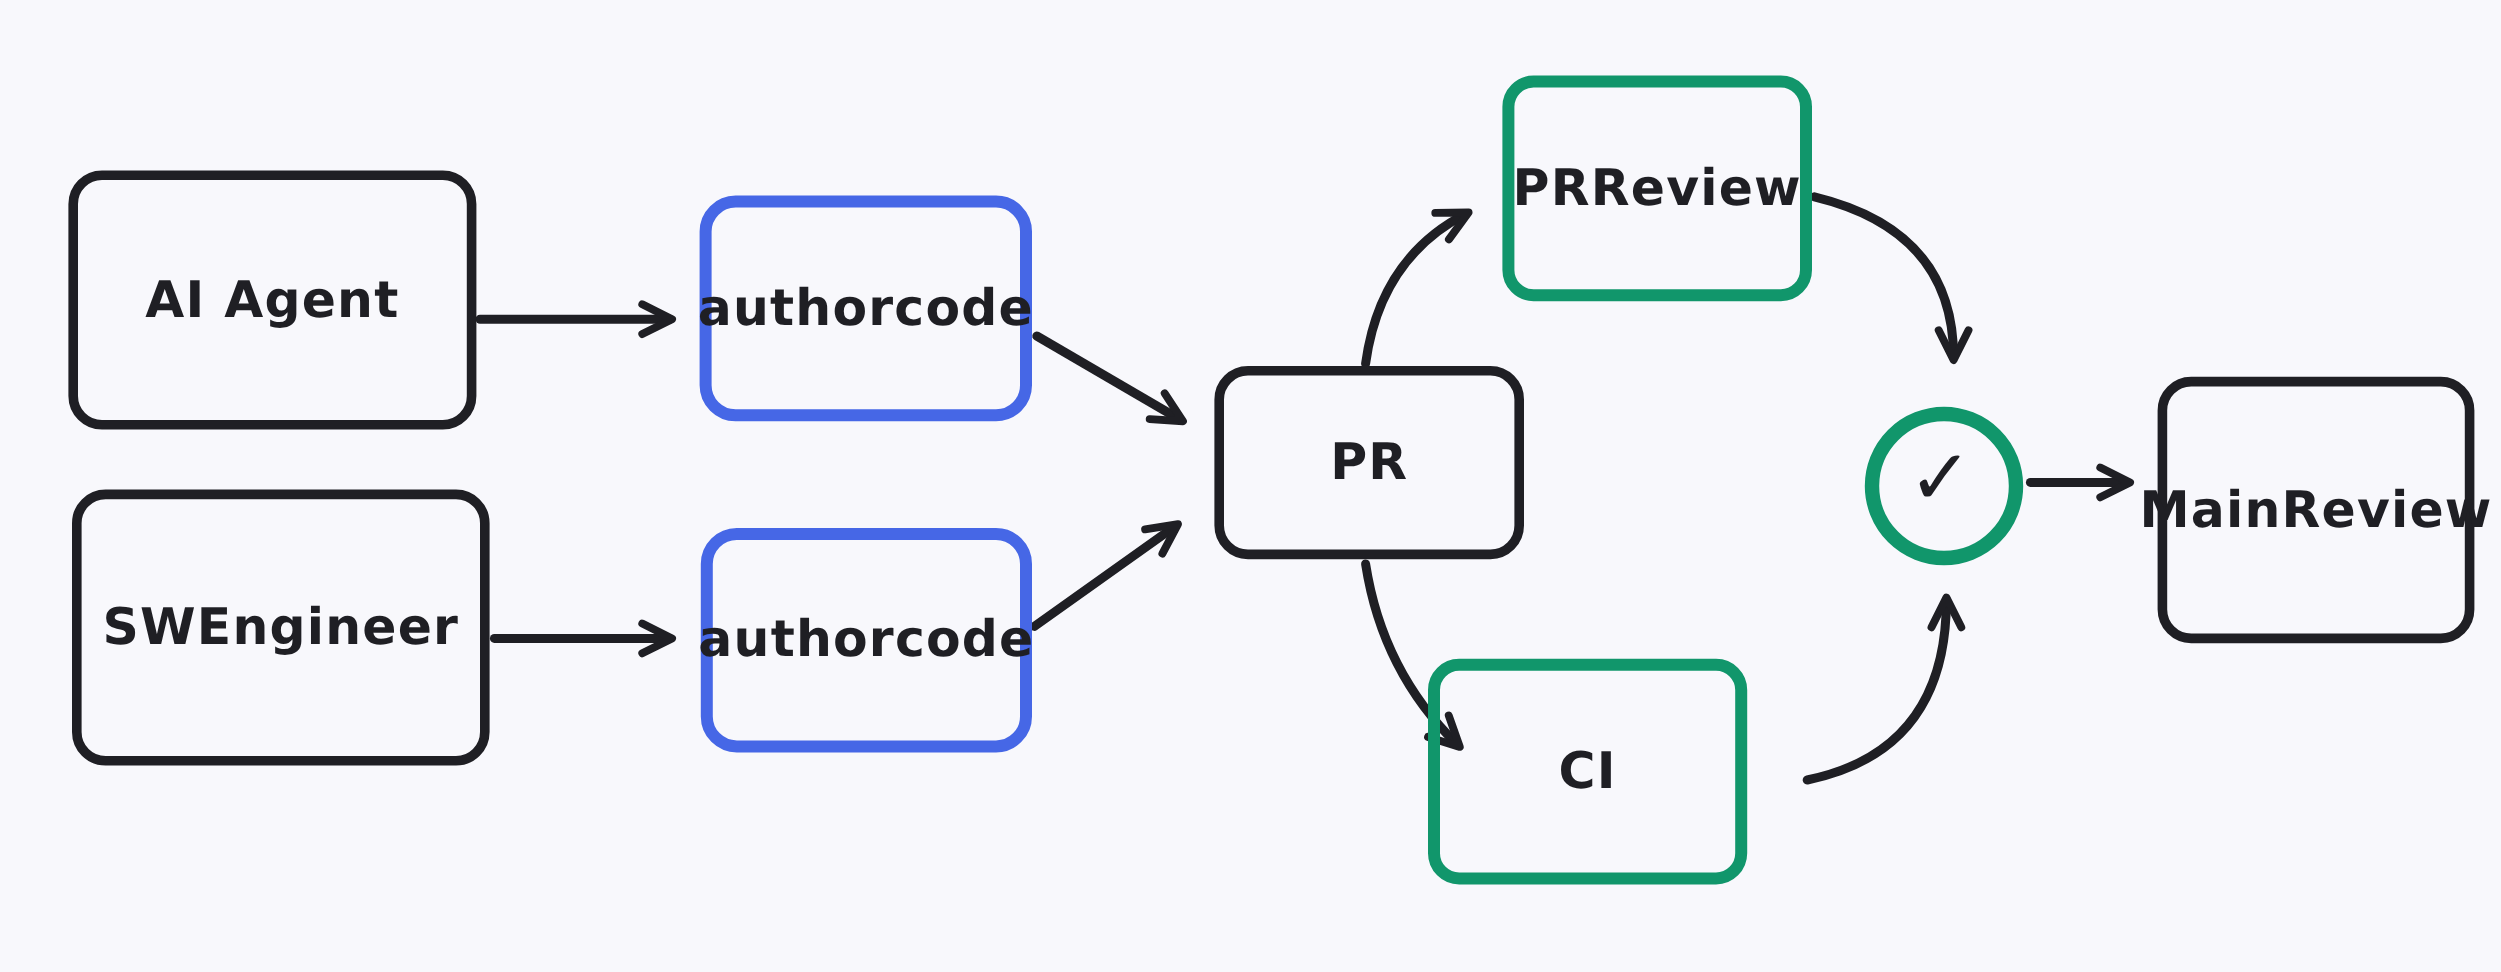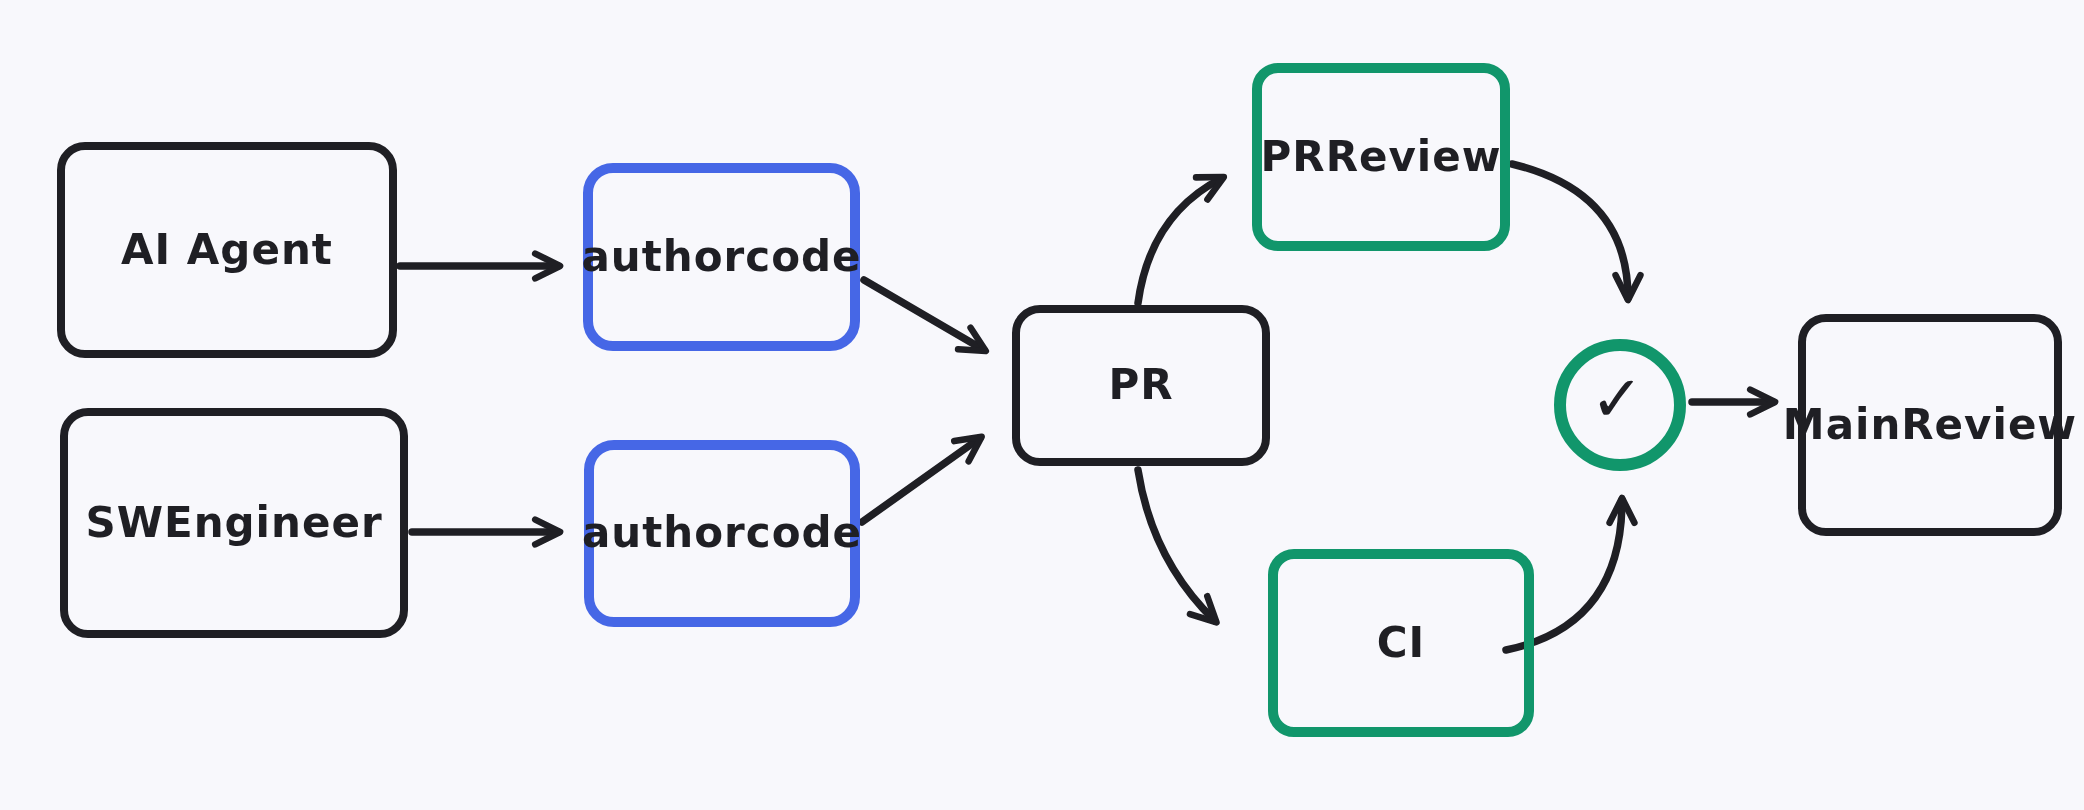--- a/index.html
+++ b/index.html
@@ -117,21 +117,21 @@
 
   <div class="node" style="left:1012px; top:305px; width:258px; height:161px">
     <span class="line">PR</span>
   </div>
 
   <div class="node green" style="left:1252px; top:63px; width:258px; height:188px">
     <span class="line">PR</span>
     <span class="line">Review</span>
   </div>
 
-  <div class="node green" style="left:1268px; top:549px; width:266px; height:188px">
+  <div class="node green" style="left:1190px; top:549px; width:266px; height:188px">
     <span class="line">CI</span>
   </div>
 
   <div class="circle-node" style="left:1554px; top:339px; width:132px; height:132px">
     <span class="check">✓</span>
   </div>
 
   <div class="node" style="left:1798px; top:314px; width:264px; height:222px">
     <span class="line">Main</span>
     <span class="line">Review</span>

